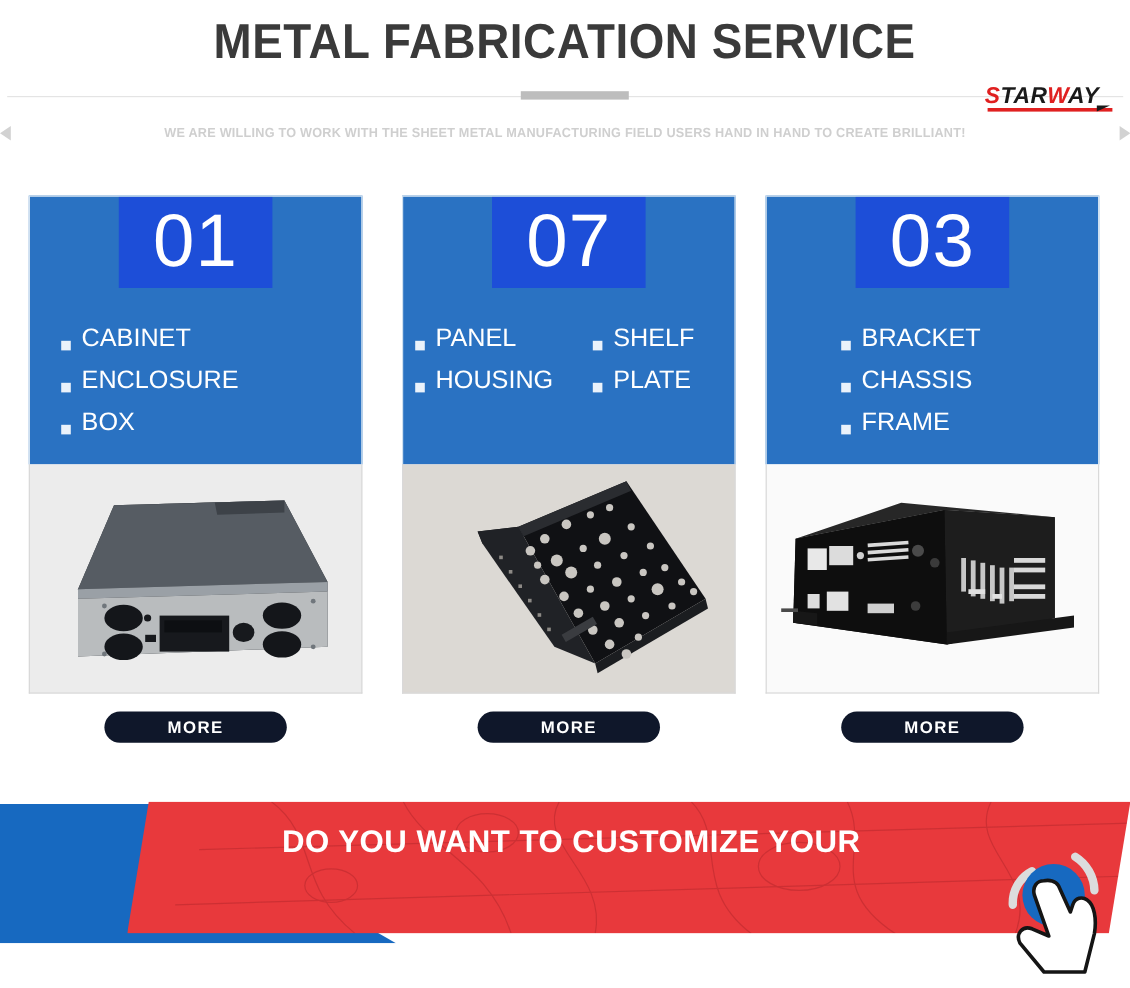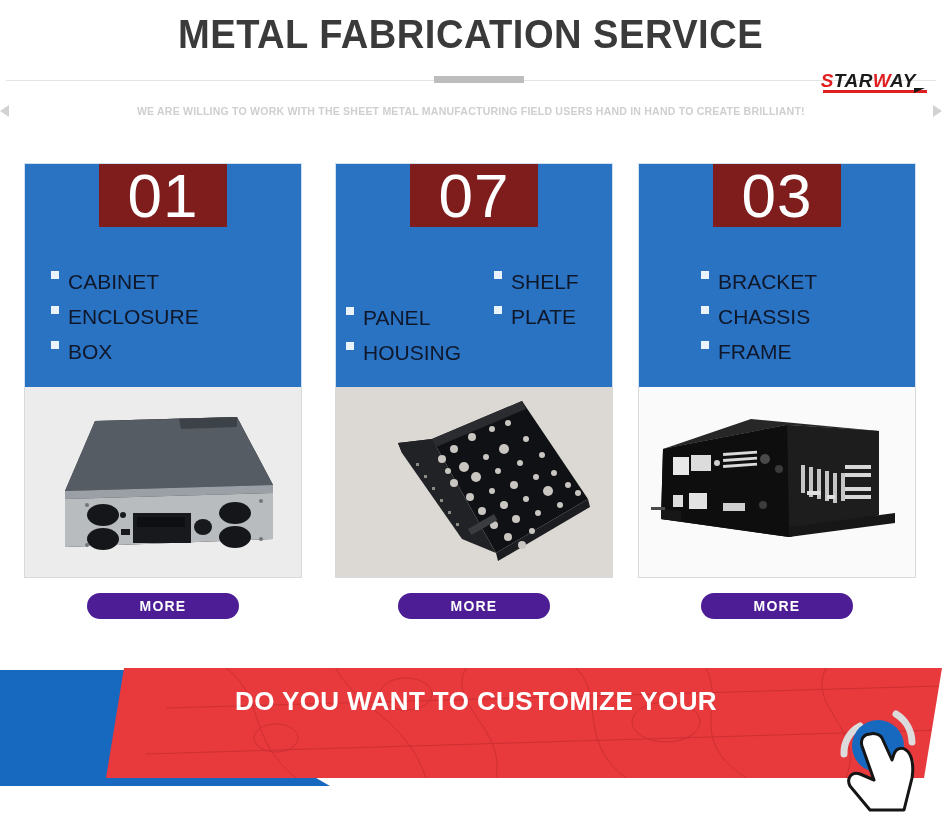--- a/index.html
+++ b/index.html
@@ -72,63 +72,63 @@
   .card.c1 { left:0; }
   .card.c2 { left:311px; }
   .card.c3 { left:614px; }
 
   .card-head {
     position:relative; height:224px; background:#2a72c2;
     border:1px solid #cfe0f0; border-bottom:none;
     overflow:hidden;
   }
   .num-box {
-    position:absolute; top:0; width:128px; height:63px;
-    background:#7f1d1d;
+    position:absolute; top:0; width:128px; height:76px;
+    background:#1d4ed8;
     display:flex; align-items:center; justify-content:center;
   }
   .card.c1 .num-box { left:74px; }
   .card.c2 .num-box { left:74px; }
   .card.c3 .num-box { left:74px; }
   .num-txt {
     font-size:62px; font-weight:400; color:#ffffff; line-height:1;
     letter-spacing:1px;
   }
 
   .feat-list {
     position:absolute; top:100px; left:0; width:100%;
     padding:0 16px;
   }
   .feat-row { display:flex; }
   .feat {
-    display:flex; align-items:flex-start; gap:9px;
-    color:#0f172a; font-size:21px; font-weight:400;
+    display:flex; align-items:flex-end; gap:9px;
+    color:#ffffff; font-size:21px; font-weight:400;
     line-height:1; padding:7px 0;
     white-space:nowrap;
   }
   .bullet { width:8px; height:8px; background:#eaf2fb; flex:none; }
 
   
   .card.c1 .feat-list { padding-left:26px; }
   .card.c2 .feat-list { padding-left:10px; }
   .card.c3 .feat-list { padding-left:62px; }
-  .card.c2 .feat-col-a { width:148px;margin-top:36px; }
+  .card.c2 .feat-col-a { width:148px; }
 
   .card-img {
     position:relative; height:191px; background:#ececec;
     border:1px solid #d9d9d9; border-top:none;
     overflow:hidden;
   }
   .card.c2 .card-img { background:#dcd9d4; }
   .card.c3 .card-img { background:#fafafa; }
 
   .more-wrap { position:absolute; top:430px; left:0; width:278px; display:flex; justify-content:center; }
   .more-btn {
     width:152px; height:26px; border-radius:13px; border:none;
-    background:#4c1d95; color:#ffffff;
+    background:#0f172a; color:#ffffff;
     font-size:14px; font-weight:700; letter-spacing:1.2px;
     font-family:"Liberation Sans", sans-serif;
     cursor:pointer; display:flex; align-items:center; justify-content:center;
   }
 
   
   .banner { position:absolute; left:0; top:668px; width:942px; height:130px; }
   .banner-blue {
     position:absolute; left:0; top:0; width:330px; height:120px;
     background:#1769c0;

